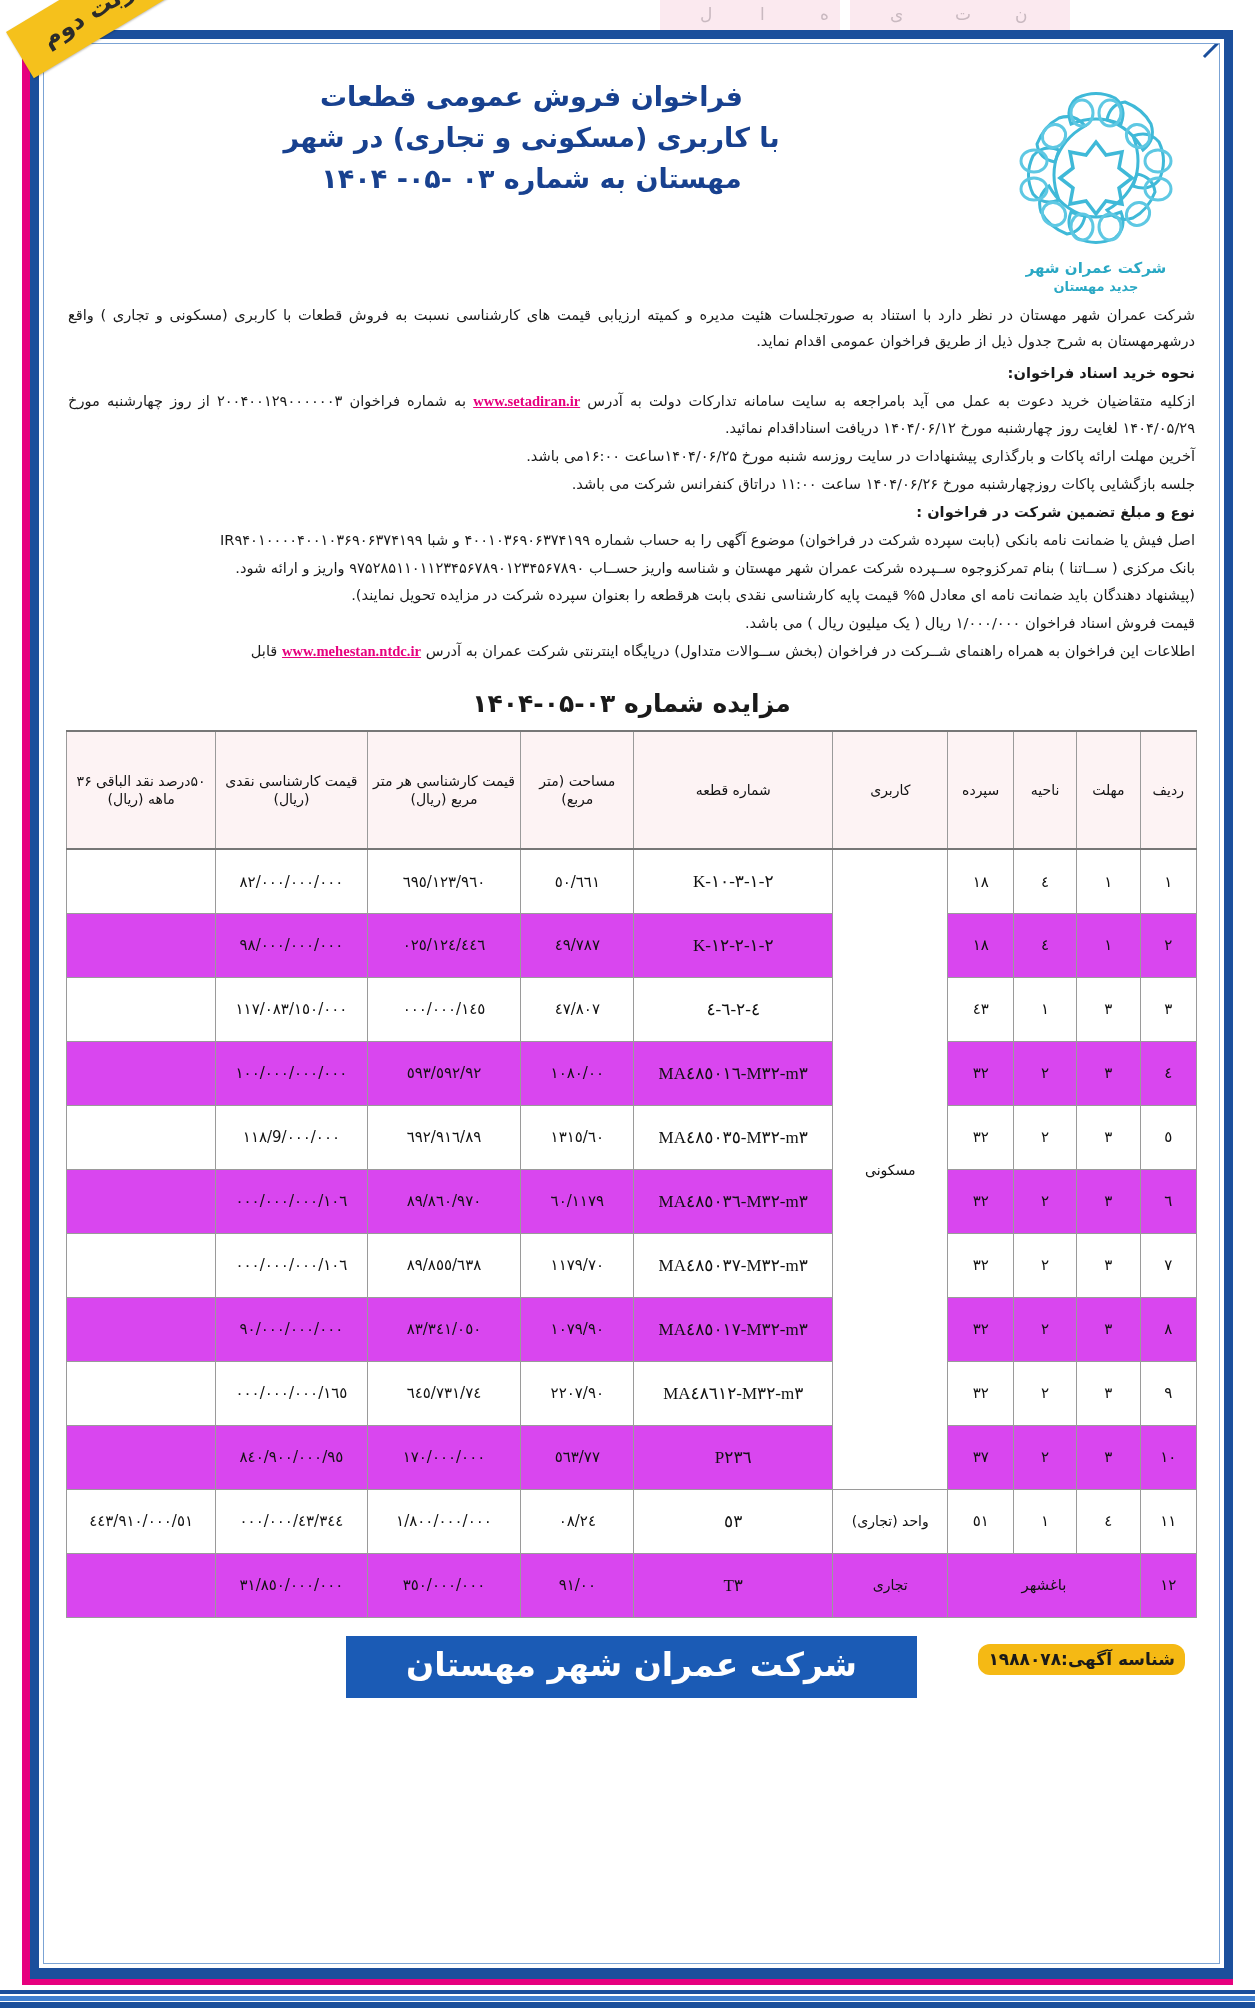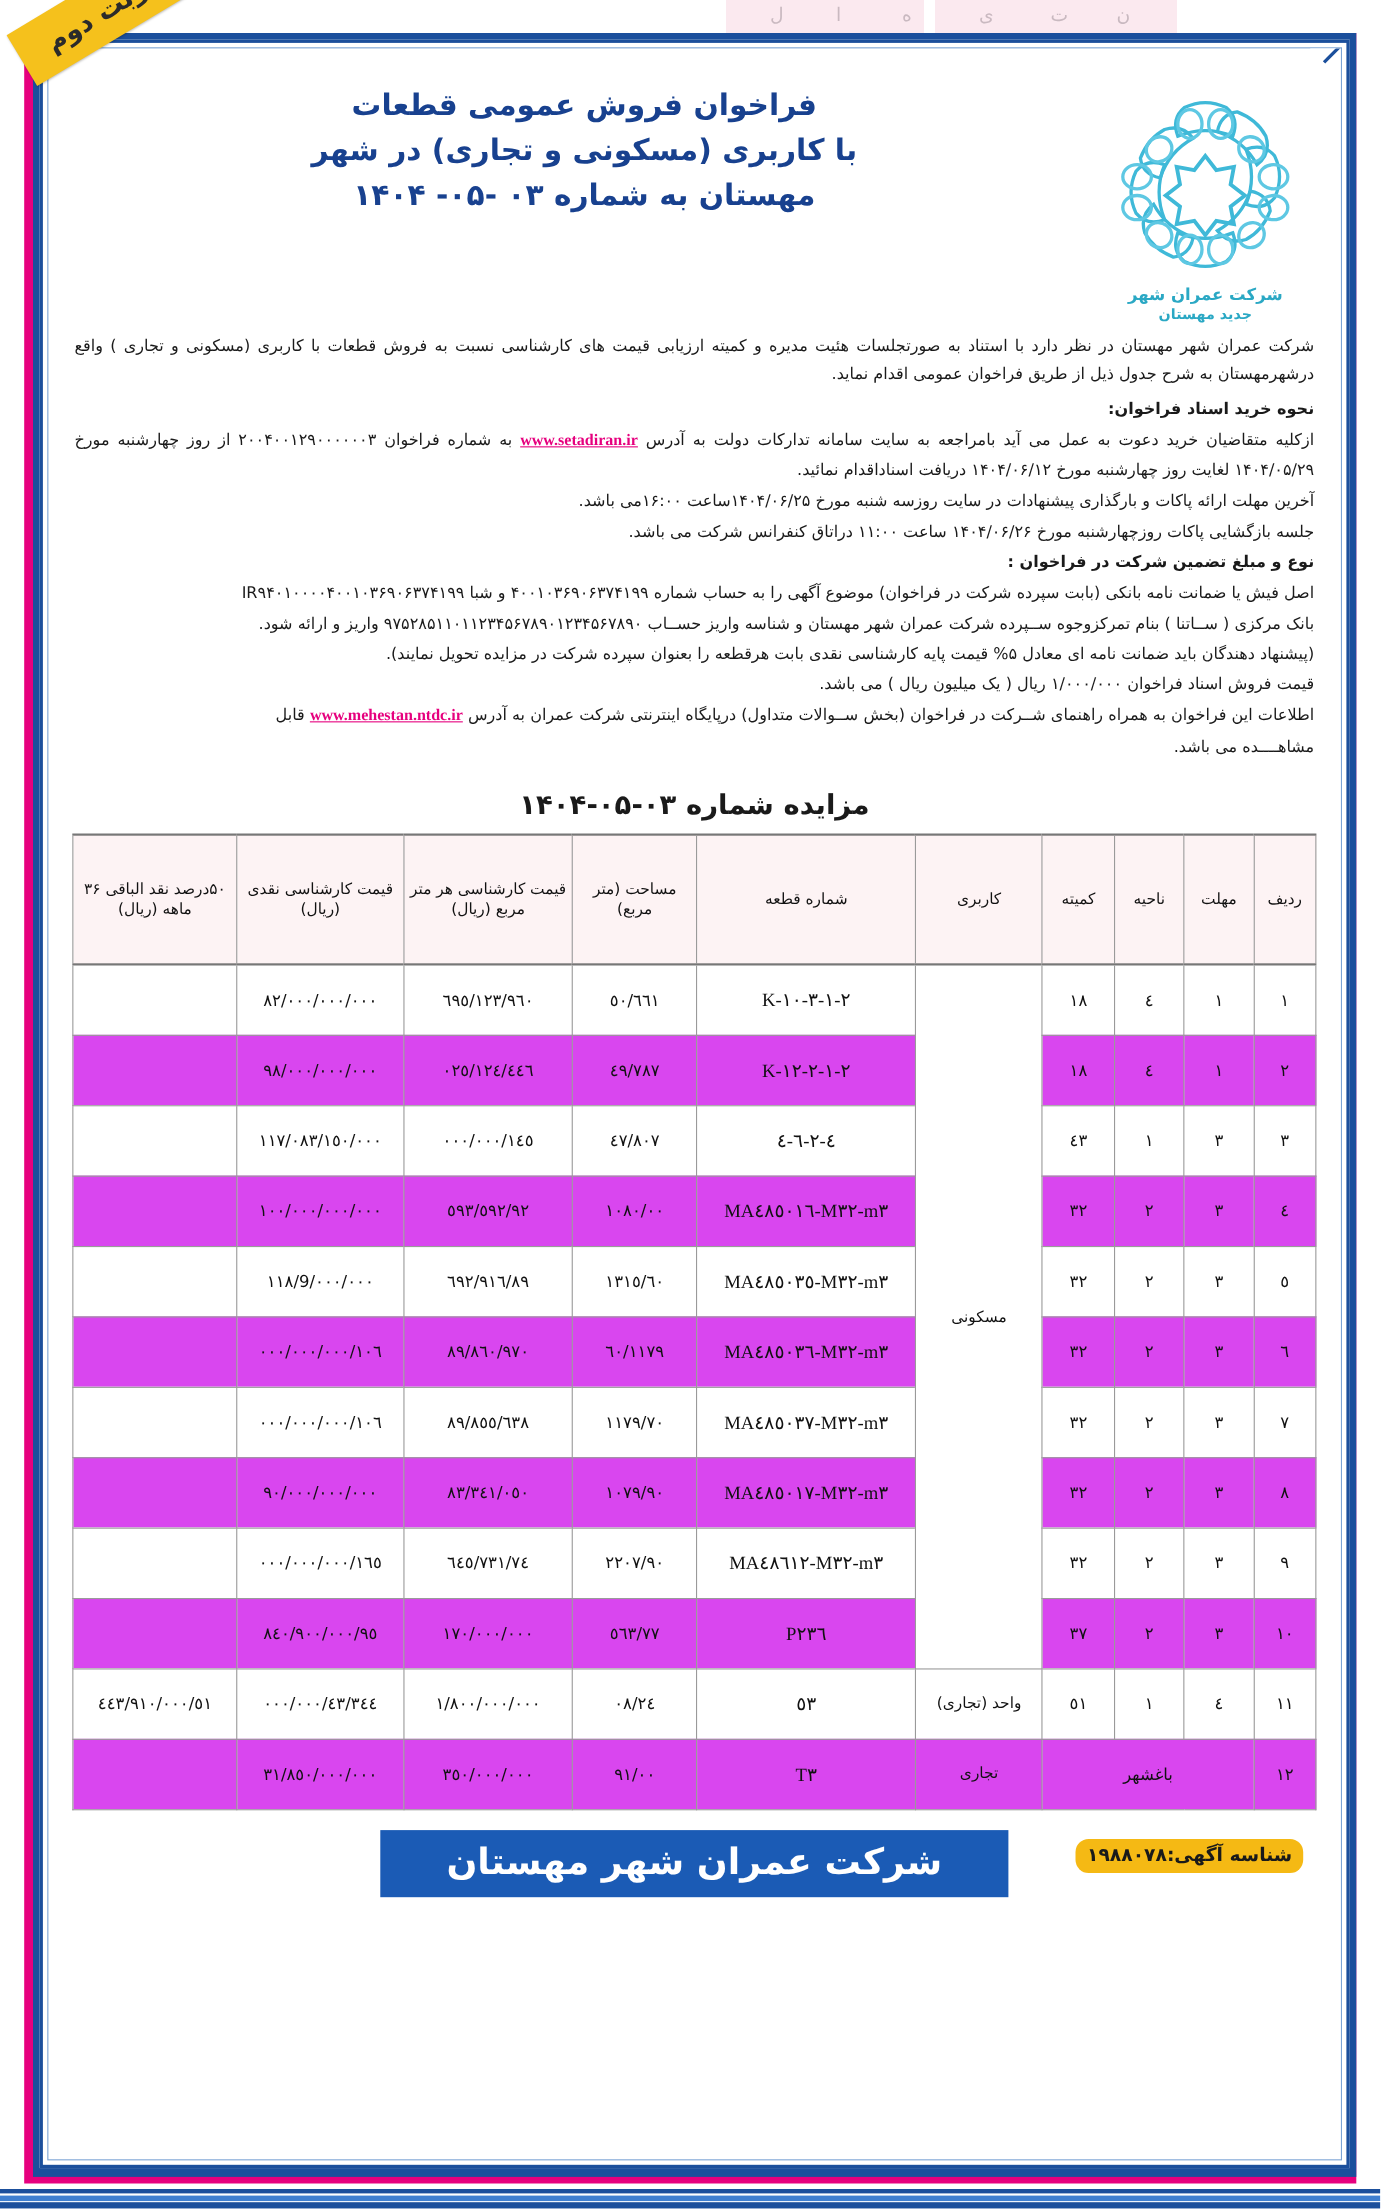--- a/index.html
+++ b/index.html
@@ -352,21 +352,20 @@
             <p><span>اصل فیش یا ضمانت نامه بانکی (بابت سپرده شرکت در فراخوان) موضوع آگهی را به حساب شماره </span><span class="rtl-num">۴۰۰۱۰۳۶۹۰۶۳۷۴۱۹۹</span><span> و شبا </span><span class="rtl-num">IR۹۴۰۱۰۰۰۰۴۰۰۱۰۳۶۹۰۶۳۷۴۱۹۹</span></p>
 
             <p><span>بانک مرکزی ( ســاتنا ) بنام تمرکزوجوه ســپرده شرکت عمران شهر مهستان و شناسه واریز حســاب </span><span class="rtl-num">۹۷۵۲۸۵۱۱۰۱۱۲۳۴۵۶۷۸۹۰۱۲۳۴۵۶۷۸۹۰</span><span> واریز و ارائه شود.</span></p>
 
             <p>(پیشنهاد دهندگان باید ضمانت نامه ای معادل ۵% قیمت پایه کارشناسی نقدی بابت هرقطعه را بعنوان سپرده شرکت در مزایده تحویل نمایند).</p>
 
             <p><span>قیمت فروش اسناد فراخوان </span><span class="rtl-num">۱/۰۰۰/۰۰۰</span><span> ریال ( یک میلیون ریال ) می باشد.</span></p>
 
             <p><span>اطلاعات این فراخوان  به همراه راهنمای شــرکت در فراخوان (بخش ســوالات متداول) درپایگاه اینترنتی شرکت عمران به آدرس </span><a href="#" class="lnk">www.mehestan.ntdc.ir</a><span> قابل</span></p>
 
-            <p>مشاهــــده می باشد.</p>
           </div>
 
           <div class="table-title">مزایده شماره ۰۳-۰۵-۱۴۰۴</div>
 
           <div class="table-wrap">
 
             <div class="watermark">
               <div class="wm1">AriaTender</div>
               <div class="wm2">زنجیـــره معاملاتـــی آریاتنـــدر</div>
             </div>
@@ -382,21 +381,21 @@
                 <col style="width:10.0%">
                 <col style="width:13.6%">
                 <col style="width:13.4%">
                 <col style="width:13.2%">
               </colgroup>
               <thead>
                 <tr>
                   <th>ردیف</th>
                   <th>مهلت</th>
                   <th>ناحیه</th>
-                  <th>کمیته</th>
+                  <th>سپرده</th>
                   <th>کاربری</th>
                   <th>شماره قطعه</th>
                   <th>مساحت (متر مربع)</th>
                   <th>قیمت کارشناسی هر متر مربع (ریال)</th>
                   <th>قیمت کارشناسی نقدی (ریال)</th>
                   <th>۵۰درصد نقد الباقی ۳۶ ماهه (ریال)</th>
                 </tr>
               </thead>
               <tbody>
 

